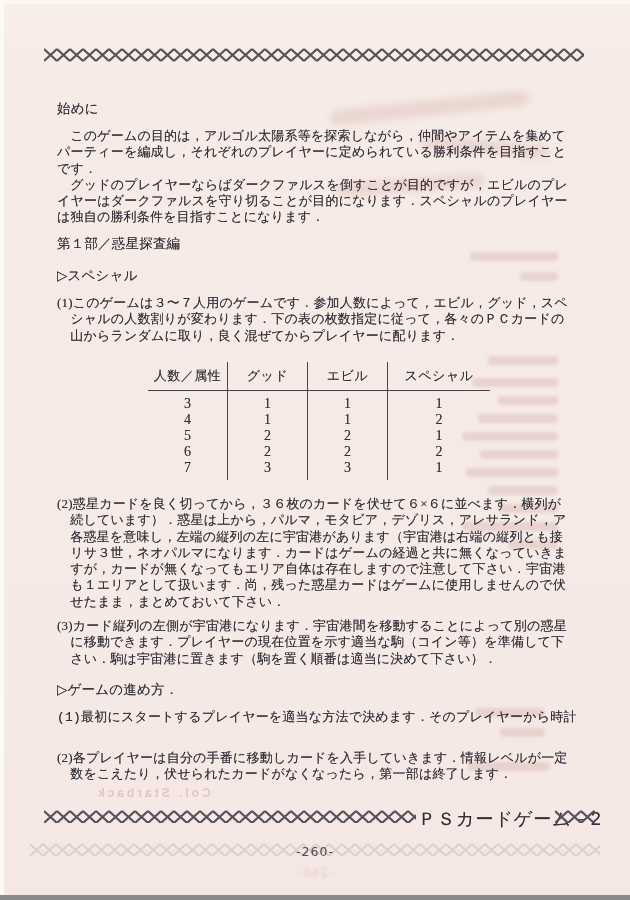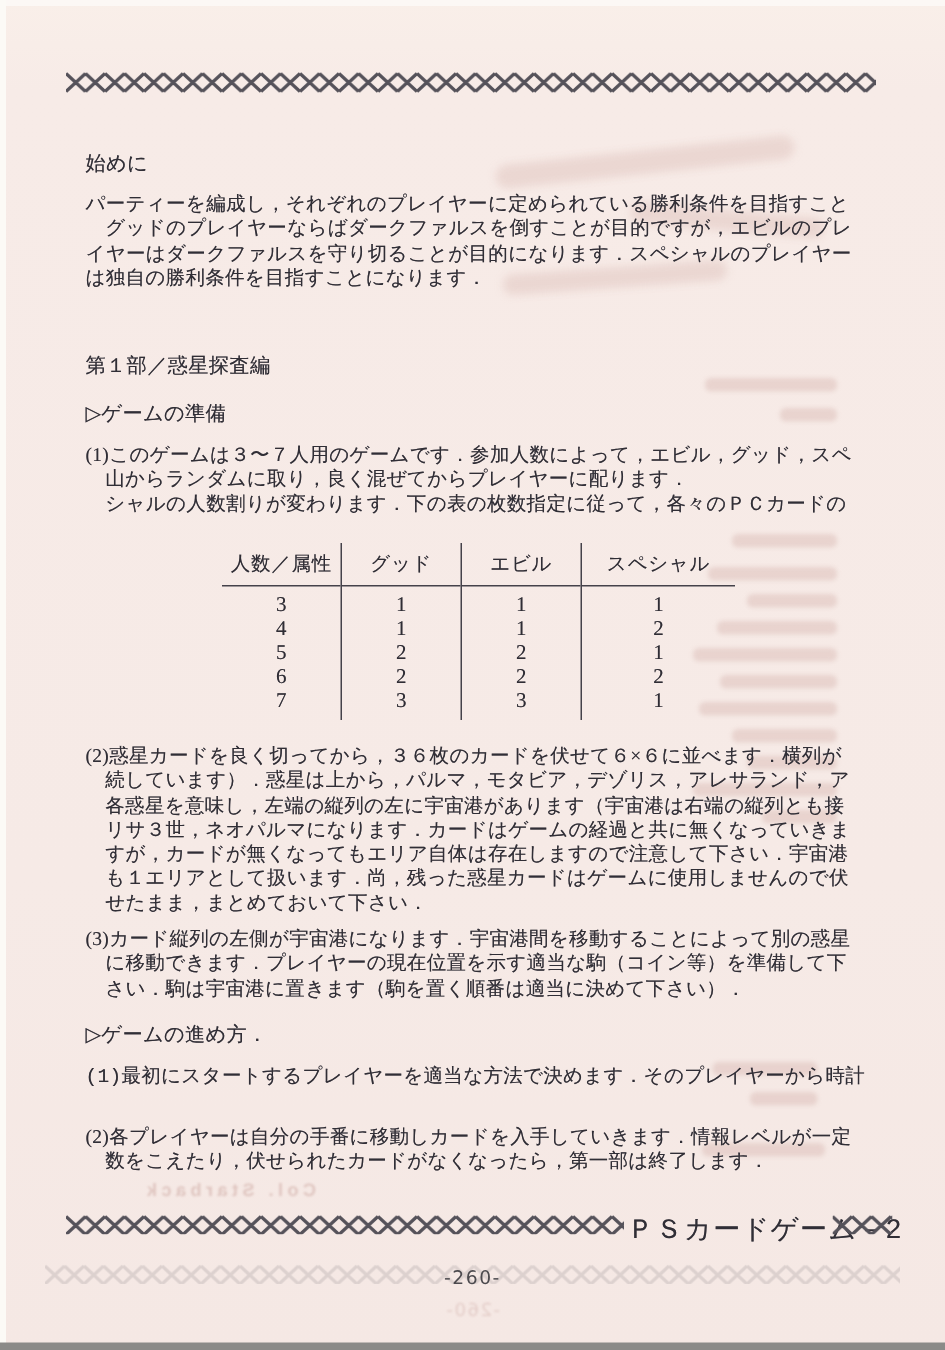--- a/index.html
+++ b/index.html
@@ -112,34 +112,36 @@
       <pattern id="xchain" width="13" height="14" patternUnits="userSpaceOnUse">
         <path d="M0 1 L13 13 M0 13 L13 1" stroke="#55525a" stroke-width="2.2" fill="none"></path>
       </pattern>
     </defs>
     <rect width="540" height="14" fill="url(#xchain)"></rect>
   </svg>
 
   <div class="txt heading" style="top:101px;">始めに</div>
 
   <div class="txt" style="top:128px;">
+    <div>　このゲームの目的は，アルゴル太陽系等を探索しながら，仲間やアイテムを集めて</div>
     <div>パーティーを編成し，それぞれのプレイヤーに定められている勝利条件を目指すこと</div>
+    <div>です．</div>
     <div>　グッドのプレイヤーならばダークファルスを倒すことが目的ですが，エビルのプレ</div>
     <div>イヤーはダークファルスを守り切ることが目的になります．スペシャルのプレイヤー</div>
     <div>は独自の勝利条件を目指すことになります．</div>
   </div>
 
   <div class="txt heading" style="top:236px;">第１部／惑星探査編</div>
 
-  <div class="txt heading" style="top:268px;">▷ゲームの準備</div>
+  <div class="txt heading" style="top:268px;">▷スペシャル</div>
 
   <div class="txt" style="top:295px;">
     <div>(1)このゲームは３〜７人用のゲームです．参加人数によって，エビル，グッド，スペ</div>
+    <div>　シャルの人数割りが変わります．下の表の枚数指定に従って，各々のＰＣカードの</div>
     <div>　山からランダムに取り，良く混ぜてからプレイヤーに配ります．</div>
-    <div>　シャルの人数割りが変わります．下の表の枚数指定に従って，各々のＰＣカードの</div>
   </div>
 
   <div class="ptable">
     <div class="tcol rule">
       <div class="thead">人数／属性</div>
       <div class="tvals">
         <div>3</div>
         <div>4</div>
         <div>5</div>
         <div>6</div>

